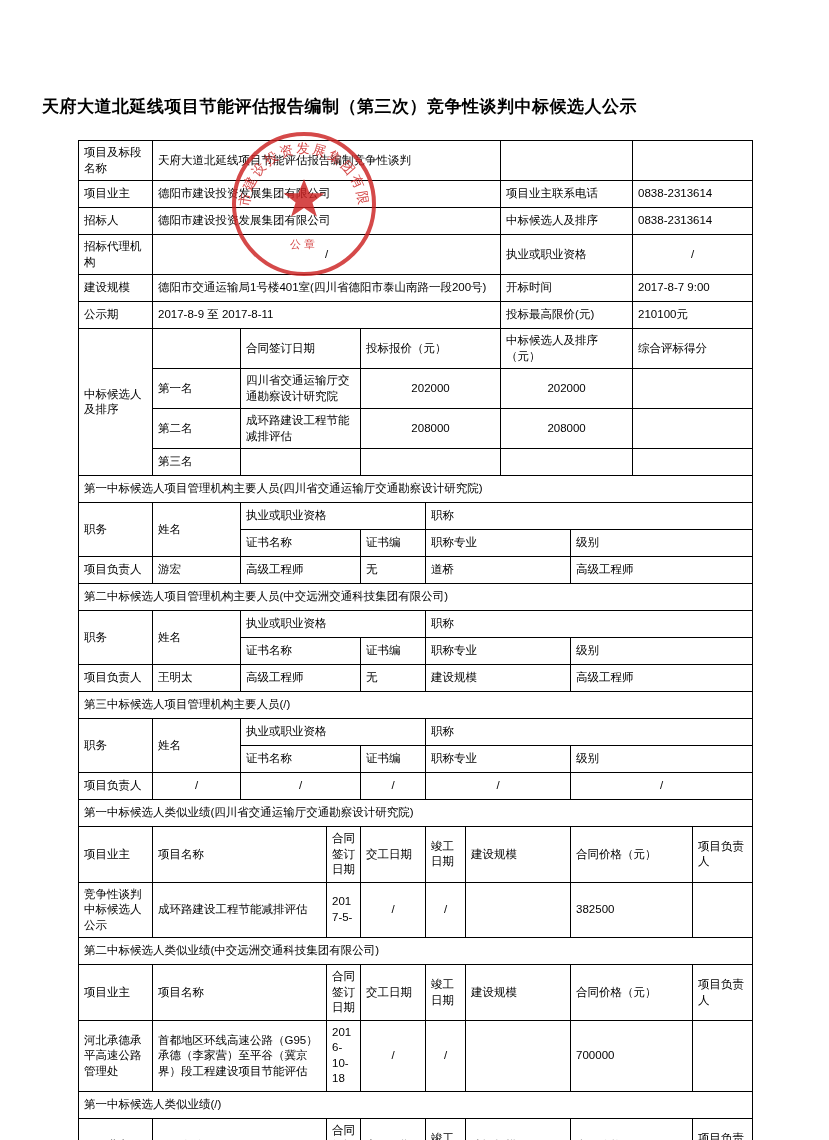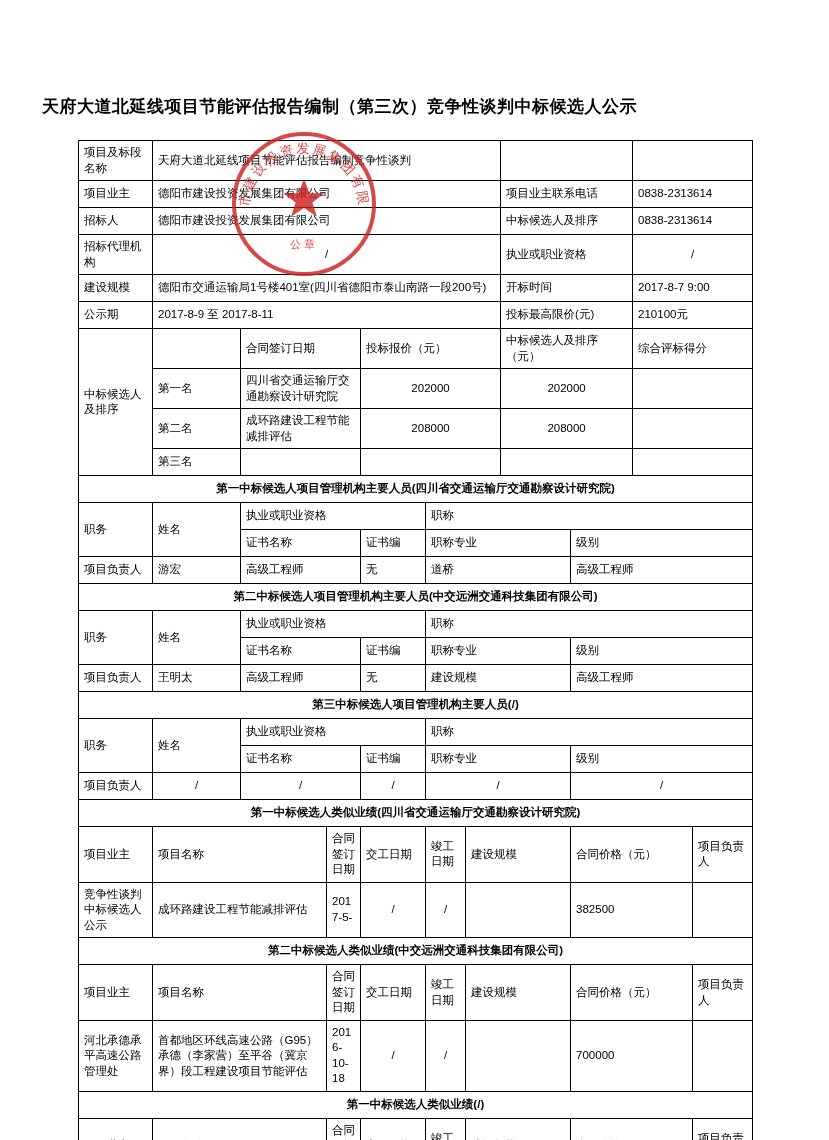--- a/index.html
+++ b/index.html
@@ -43,22 +43,21 @@
     border: 1px solid #000000;
     font-size: 11.5px;
     line-height: 1.35;
     padding: 4px 5px;
     vertical-align: middle;
     word-wrap: break-word;
     height: 18px;
   }
   td.center { text-align: center; }
   td.sec {
-    text-align: center;
-    font-weight: bold;
+    font-weight: normal;
     font-size: 12px;
     padding: 6px 5px;
   }
   td.tall { height: 30px; }
   .stamp {
     position: absolute;
     left: 228px;
     top: 128px;
     width: 152px;
     height: 152px;

